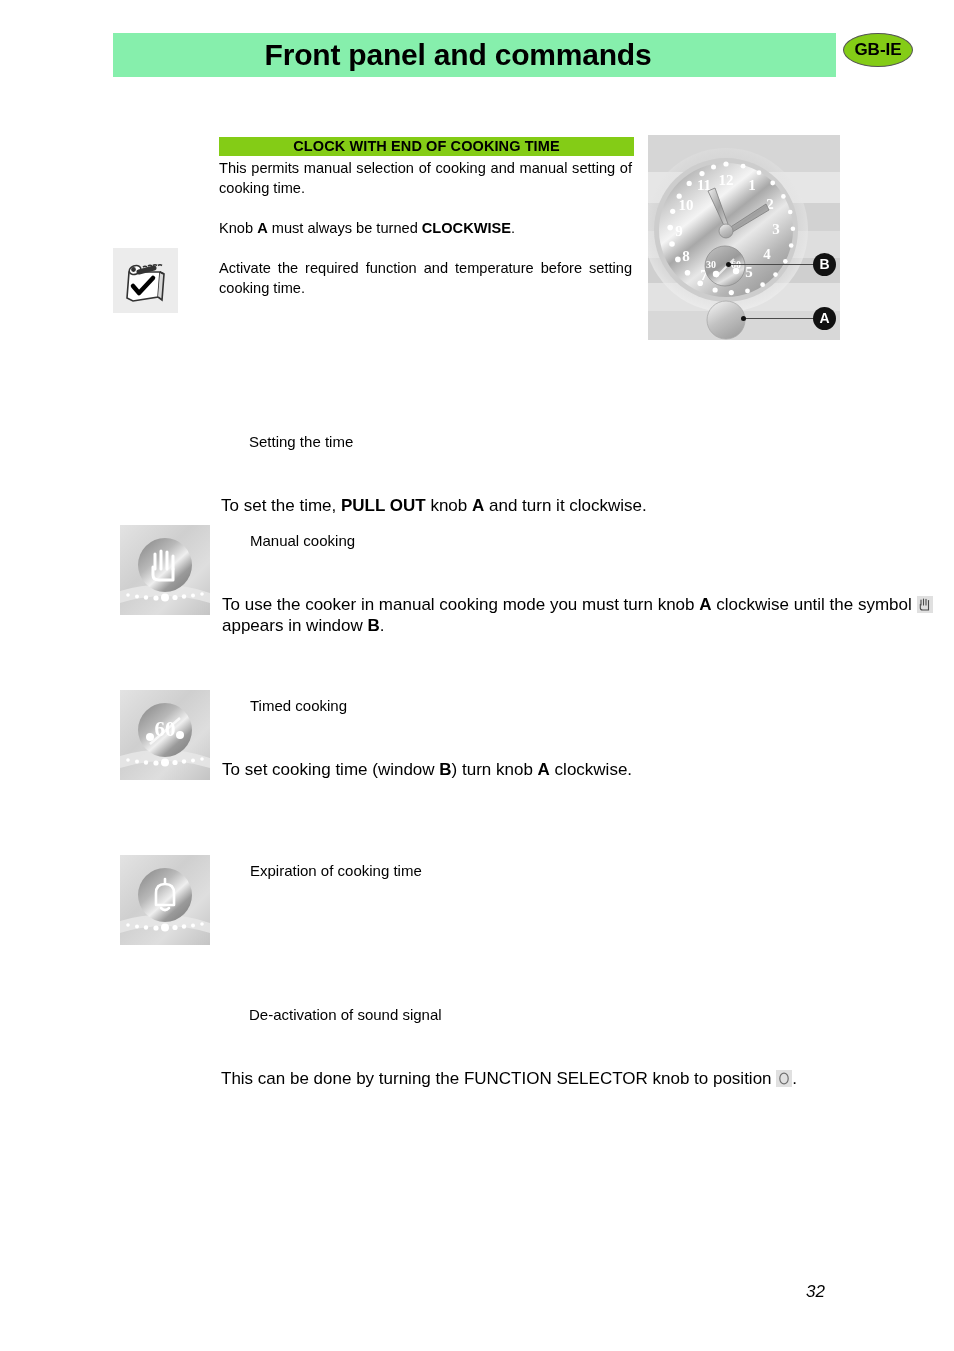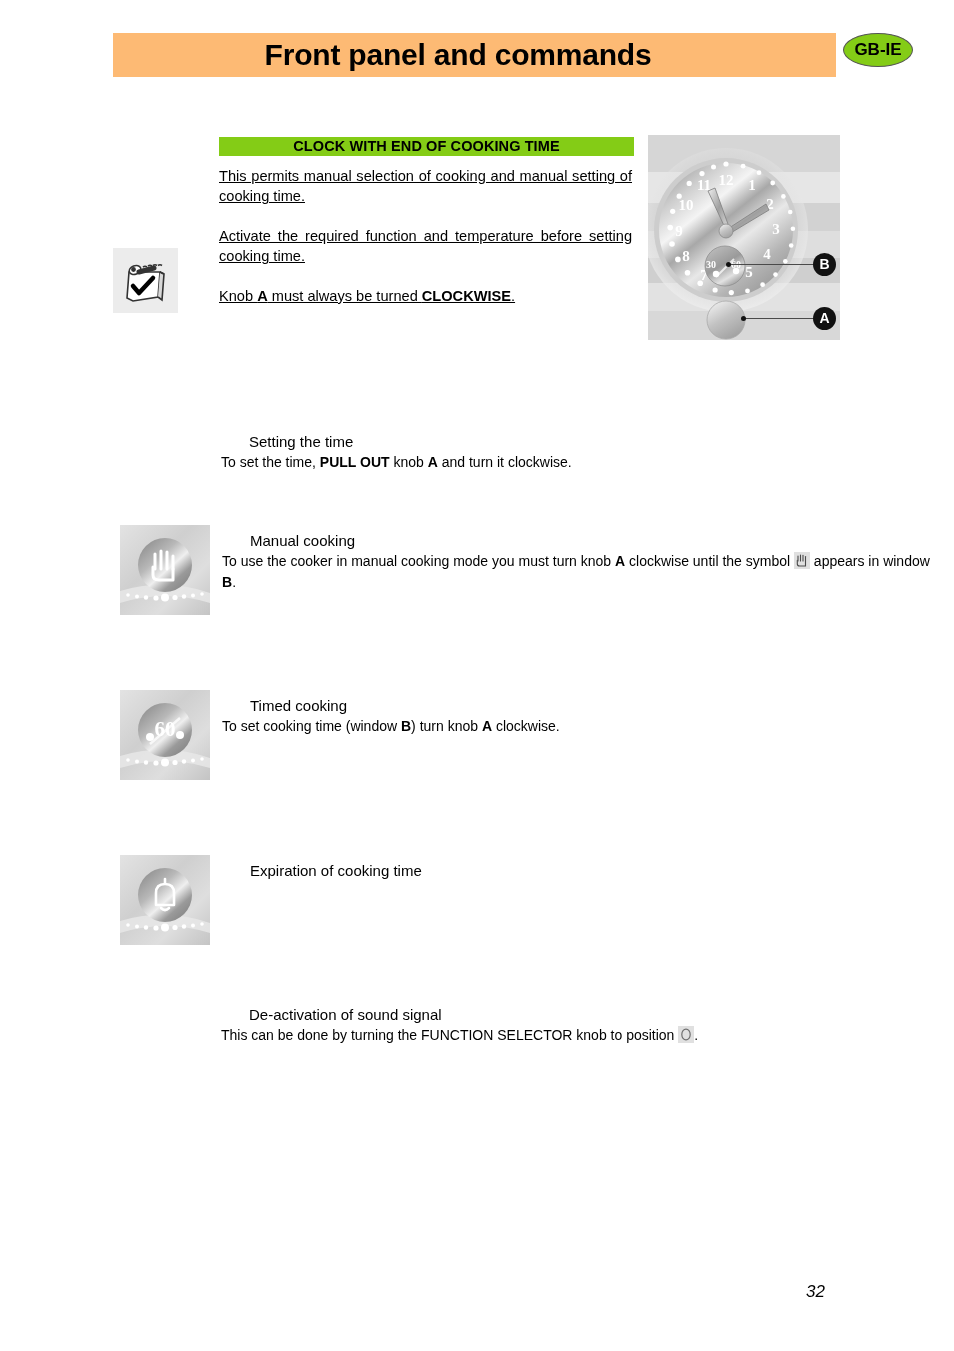--- a/index.html
+++ b/index.html
@@ -16,21 +16,21 @@
     overflow: hidden;
   }
 
   
   .header {
     position: absolute;
     left: 113px;
     top: 33px;
     width: 723px;
     height: 44px;
-    background: #fdba74;
+    background: #86efac;
   }
   .header-title {
     position: absolute;
     left: 0;
     top: 0;
     width: 690px;
     height: 44px;
     line-height: 44px;
     text-align: center;
     font-size: 30px;
@@ -65,26 +65,25 @@
     background: #84cc16;
     text-align: center;
     line-height: 19px;
     font-size: 14.5px;
     font-weight: bold;
     letter-spacing: 0.1px;
   }
   .intro-text {
     position: absolute;
     left: 219px;
-    top: 166px;
+    top: 158px;
     width: 413px;
     font-size: 14.6px;
     line-height: 20px;
     text-align: justify;
-    text-decoration: underline;
   }
   .intro-text p { margin: 0 0 20px 0; }
   .intro-text p:last-child { margin-bottom: 0; }
 
   
   .note-icon {
     position: absolute;
     left: 113px;
     top: 248px;
     width: 65px;
@@ -169,21 +168,21 @@
     width: 615px;
     font-size: 14.6px;
     line-height: 21px;
   }
   .block-text.wide { width: 716px; }
   .block-head {
     font-weight: normal;
     font-size: 15px;
     margin-left: 28px;
   }
-  .block-body { font-size: 14px; }
+  .block-body { font-size: 17px; margin-top: 43px; }
 
   .deact-block {
     position: absolute;
     left: 221px;
     top: 1004px;
     width: 640px;
     font-size: 14.6px;
     line-height: 21px;
   }
 
@@ -213,22 +212,22 @@
 
 <div class="header">
   <div class="header-title">Front panel and commands</div>
 </div>
 <div class="lang-badge">GB-IE</div>
 
 <div class="sec-title">CLOCK WITH END OF COOKING TIME</div>
 
 <div class="intro-text">
   <p>This permits manual selection of cooking and manual setting of cooking time.</p>
+  <p><span>Knob </span><b>A</b><span> must always be turned </span><b>CLOCKWISE</b><span>.</span></p>
   <p>Activate the required function and temperature before setting cooking time.</p>
-  <p><span>Knob </span><b>A</b><span> must always be turned </span><b>CLOCKWISE</b><span>.</span></p>
 </div>
 
 <div class="note-icon">
   <svg width="65" height="65" viewBox="0 0 65 65">
     <g stroke="#333" fill="none" stroke-width="1.6">
       <path d="M16 24 L14 50 L20 53 L45 49 L47 24 Z" fill="#fff"></path>
       <path d="M45 49 L49 52 L51 26 L47 24" fill="#d8d8d8"></path>
       <path d="M47 24 L51 26"></path>
       <ellipse cx="22" cy="22" rx="6" ry="4.2" transform="rotate(-20 22 22)" fill="#fff"></ellipse>
       <circle cx="20.5" cy="21.5" r="1.6" fill="#333"></circle>

